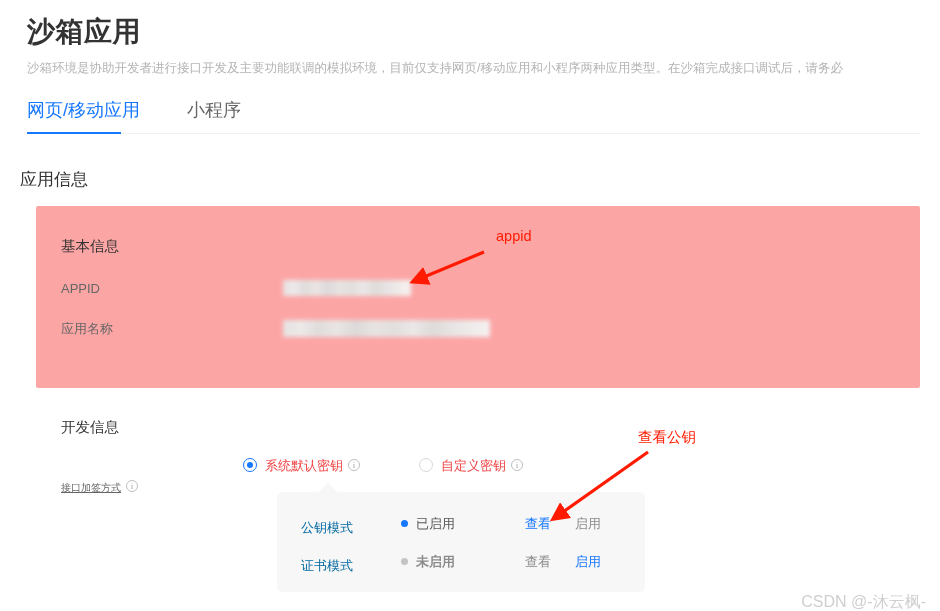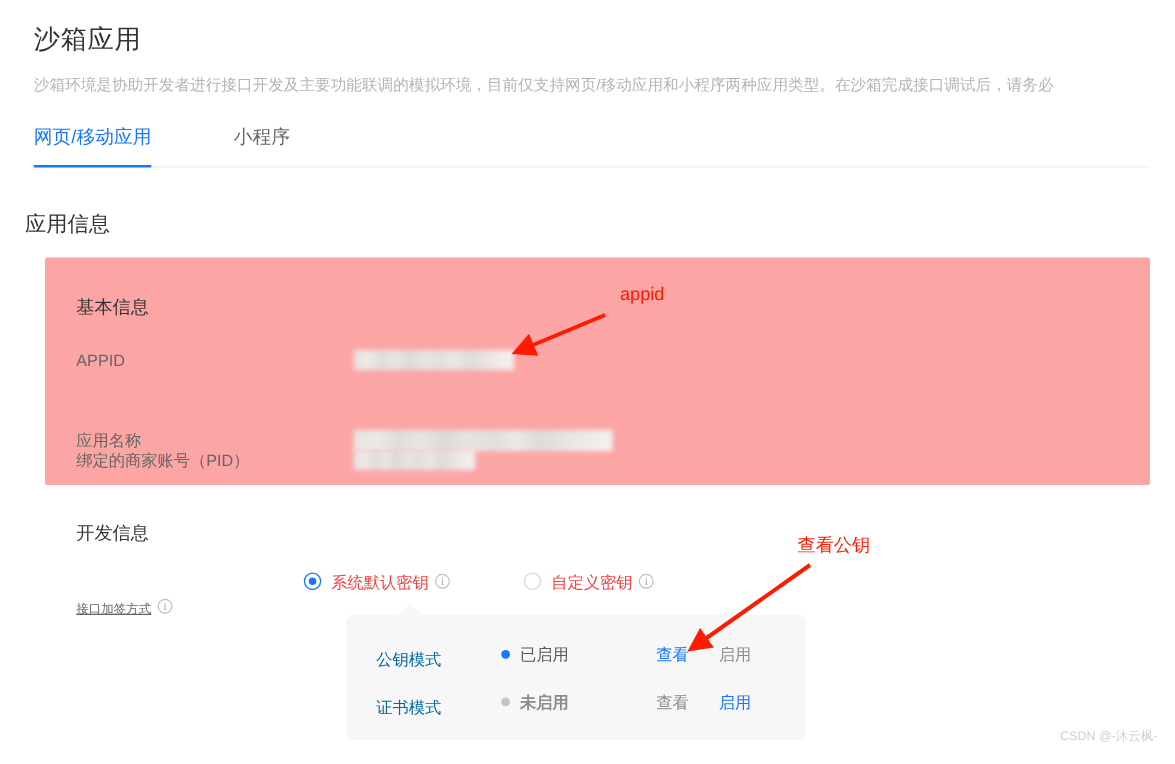--- a/index.html
+++ b/index.html
@@ -20,22 +20,22 @@
     position: absolute;
     inset: 0;
     background: #ffffff;
   }
 
   
   .page-title {
     position: absolute;
     left: 27px;
     top: 17px;
-    font-size: 21px;
-    font-weight: 400;
+    font-size: 28px;
+    font-weight: 700;
     color: #333333;
     letter-spacing: 0.5px;
     line-height: 30px;
   }
   .page-desc {
     position: absolute;
     left: 27px;
     top: 58px;
     font-size: 12.5px;
     color: #b4b4b4;
@@ -49,21 +49,21 @@
   .tabs {
     position: absolute;
     left: 27px;
     top: 100px;
     height: 37px;
     width: 893px;
   }
   .tab {
     position: absolute;
     top: 0;
-    font-size: 15px;
+    font-size: 18px;
     color: #666666;
     line-height: 20px;
     cursor: pointer;
     white-space: nowrap;
   }
   .tab.active {
     color: #1677ff;
   }
   .tab-underline {
     position: absolute;
@@ -305,22 +305,22 @@
     top: 0;
     width: 940px;
     height: 611px;
     pointer-events: none;
   }
 
   
   .watermark {
     position: absolute;
     right: 14px;
-    bottom: 12px;
-    font-size: 10px;
+    bottom: 0;
+    font-size: 16px;
     color: #cfcfcf;
     line-height: 18px;
     white-space: nowrap;
   }
 </style>
 </head>
 <body>
 
 <div class="page">
 
@@ -337,29 +337,25 @@
   <div class="section-title">应用信息</div>
 
   <div class="panel-basic">
     <div class="panel-heading">基本信息</div>
 
     <div class="info-row" style="top:72px;">
       <div class="info-label">APPID</div>
       <div class="info-value-blur" style="left:222px; width:128px; height:16px;"></div>
     </div>
 
-    <div class="info-row" style="top:112px;margin-top:24px;">
+    <div class="info-row" style="top:112px;">
       <div class="info-label">应用名称</div>
       <div class="info-value-blur" style="left:222px; width:207px; height:17px;"></div>
     </div>
 
-    <div class="info-row" style="top:152px;">
-      <div class="info-label">绑定的商家账号（PID）</div>
-      <div class="info-value-blur" style="left:222px; width:97px; height:16px;"></div>
-    </div>
   </div>
 
   <div class="dev-heading">开发信息</div>
 
   <div class="dev-row-label">
     <span>接口加签方式</span><span class="icon-info"></span>
   </div>
 
   <div class="radio-group" style="left:243px;">
     <span class="radio-item">

